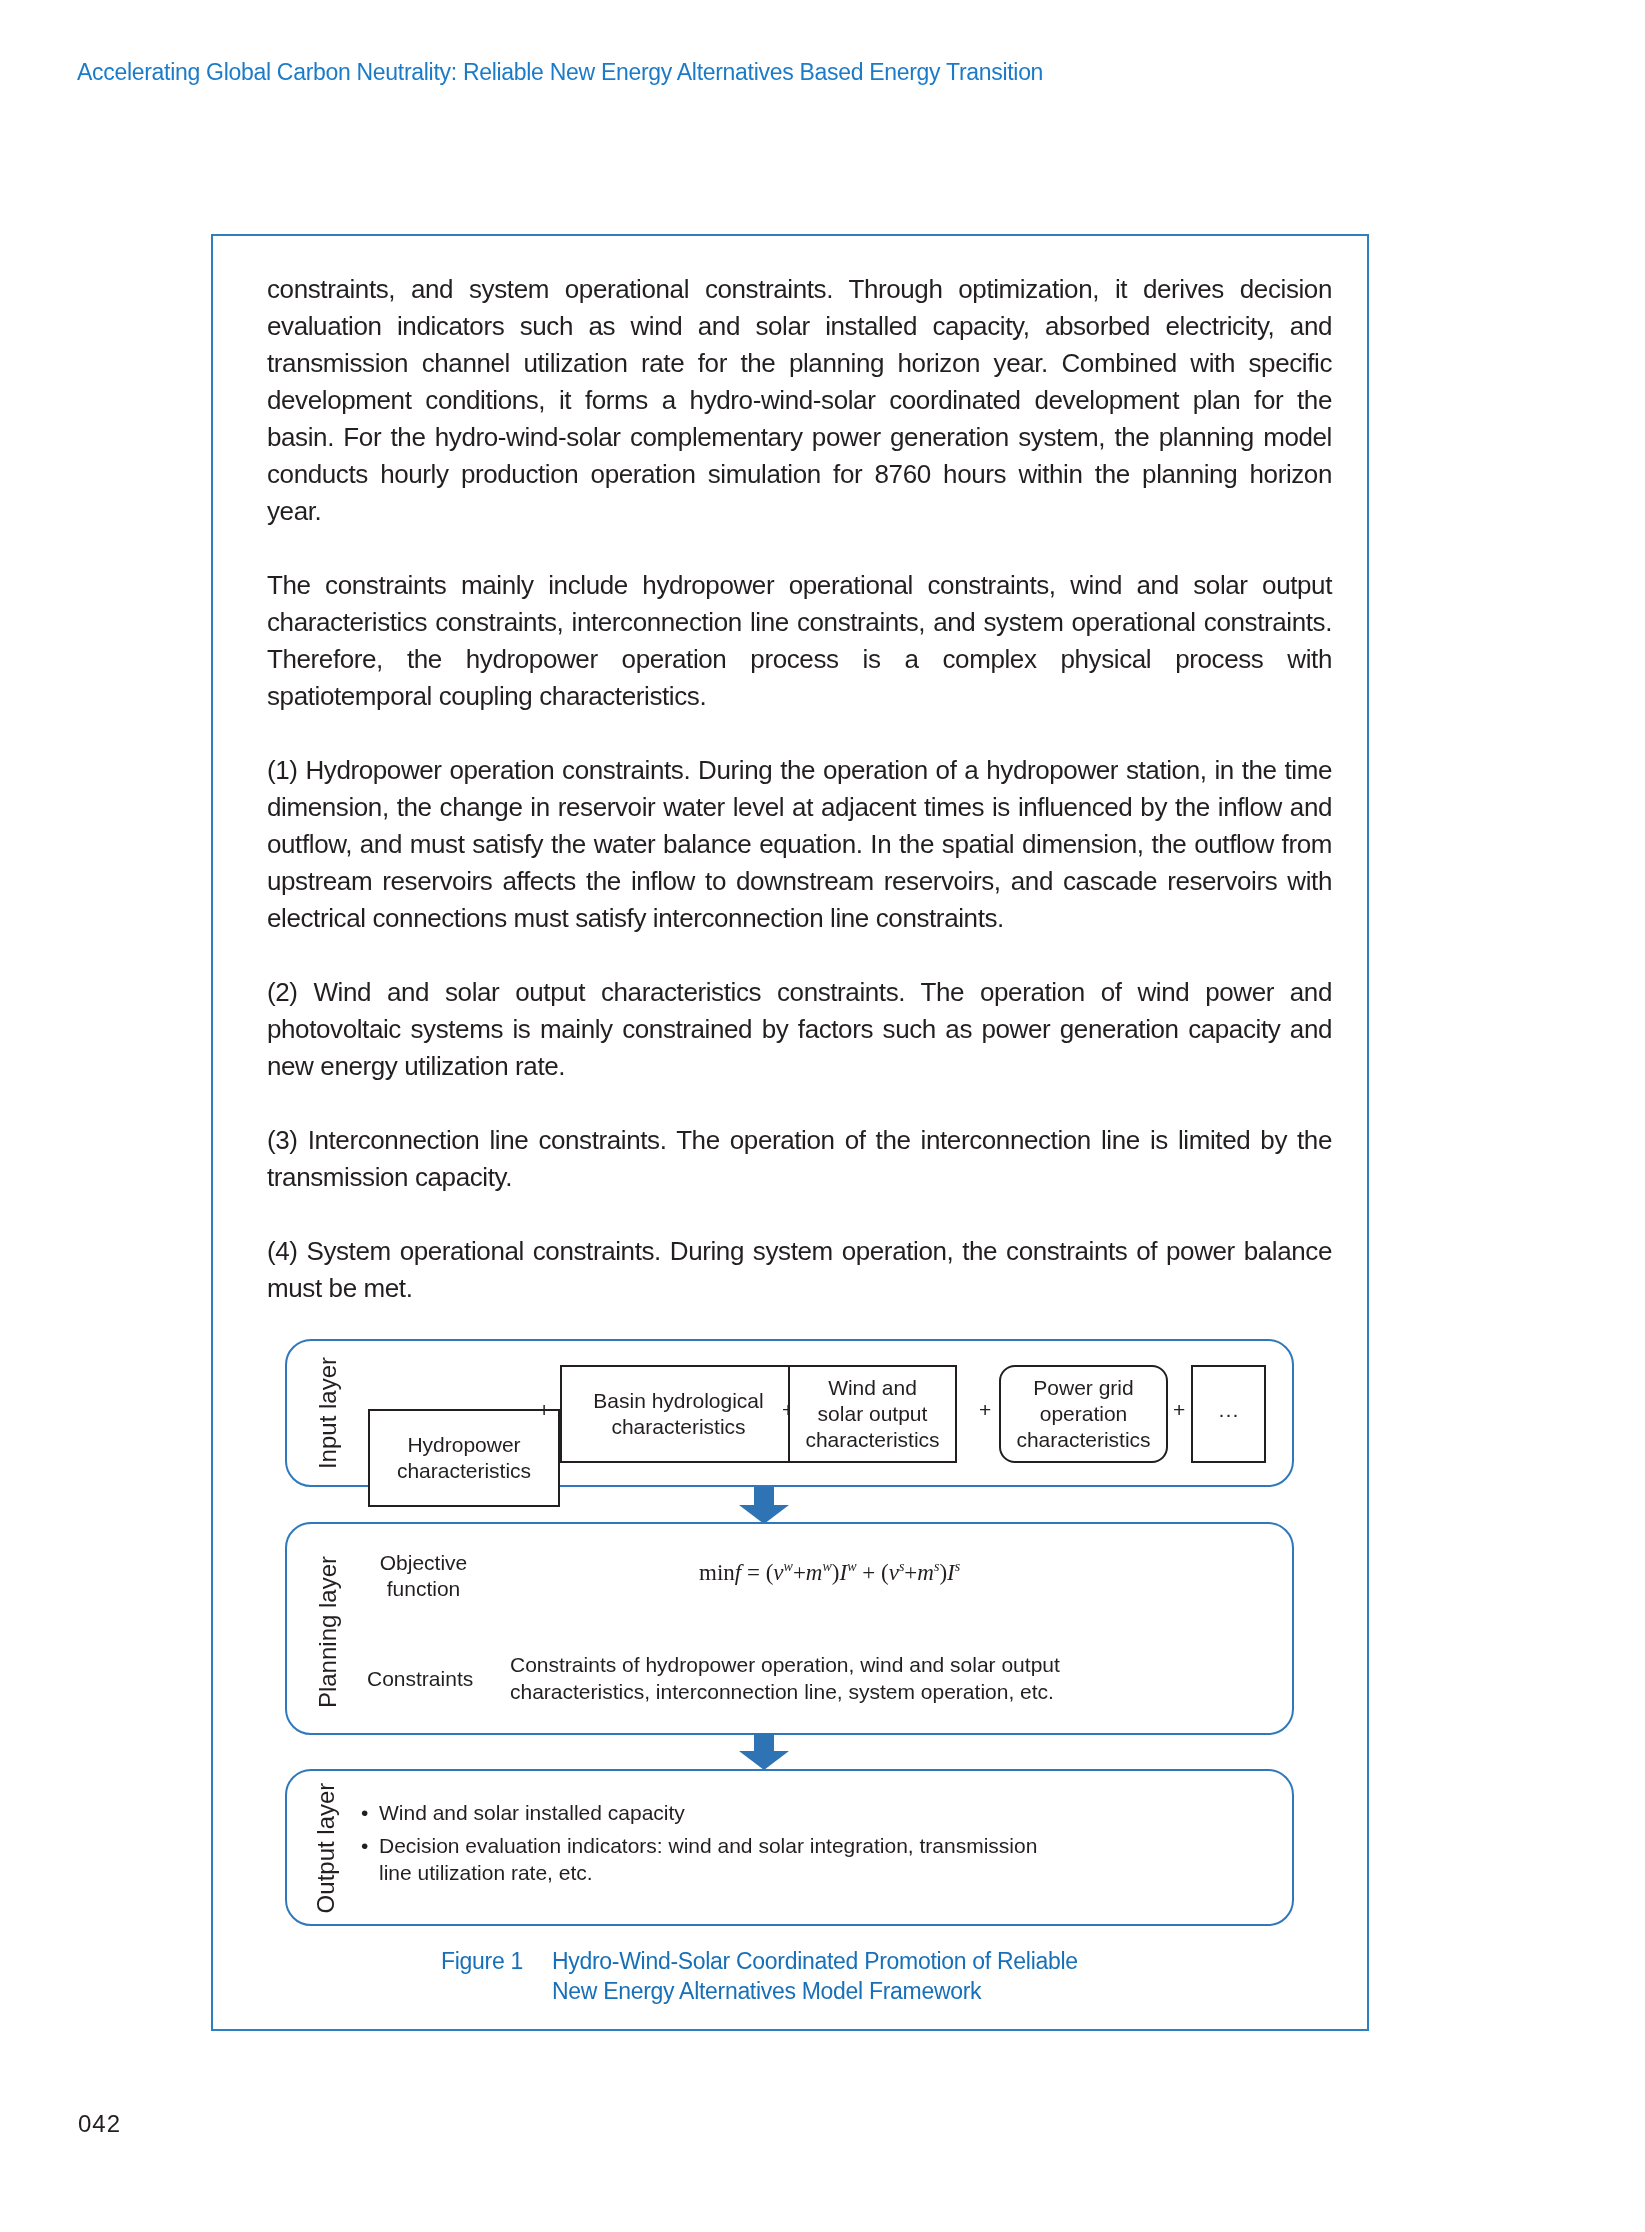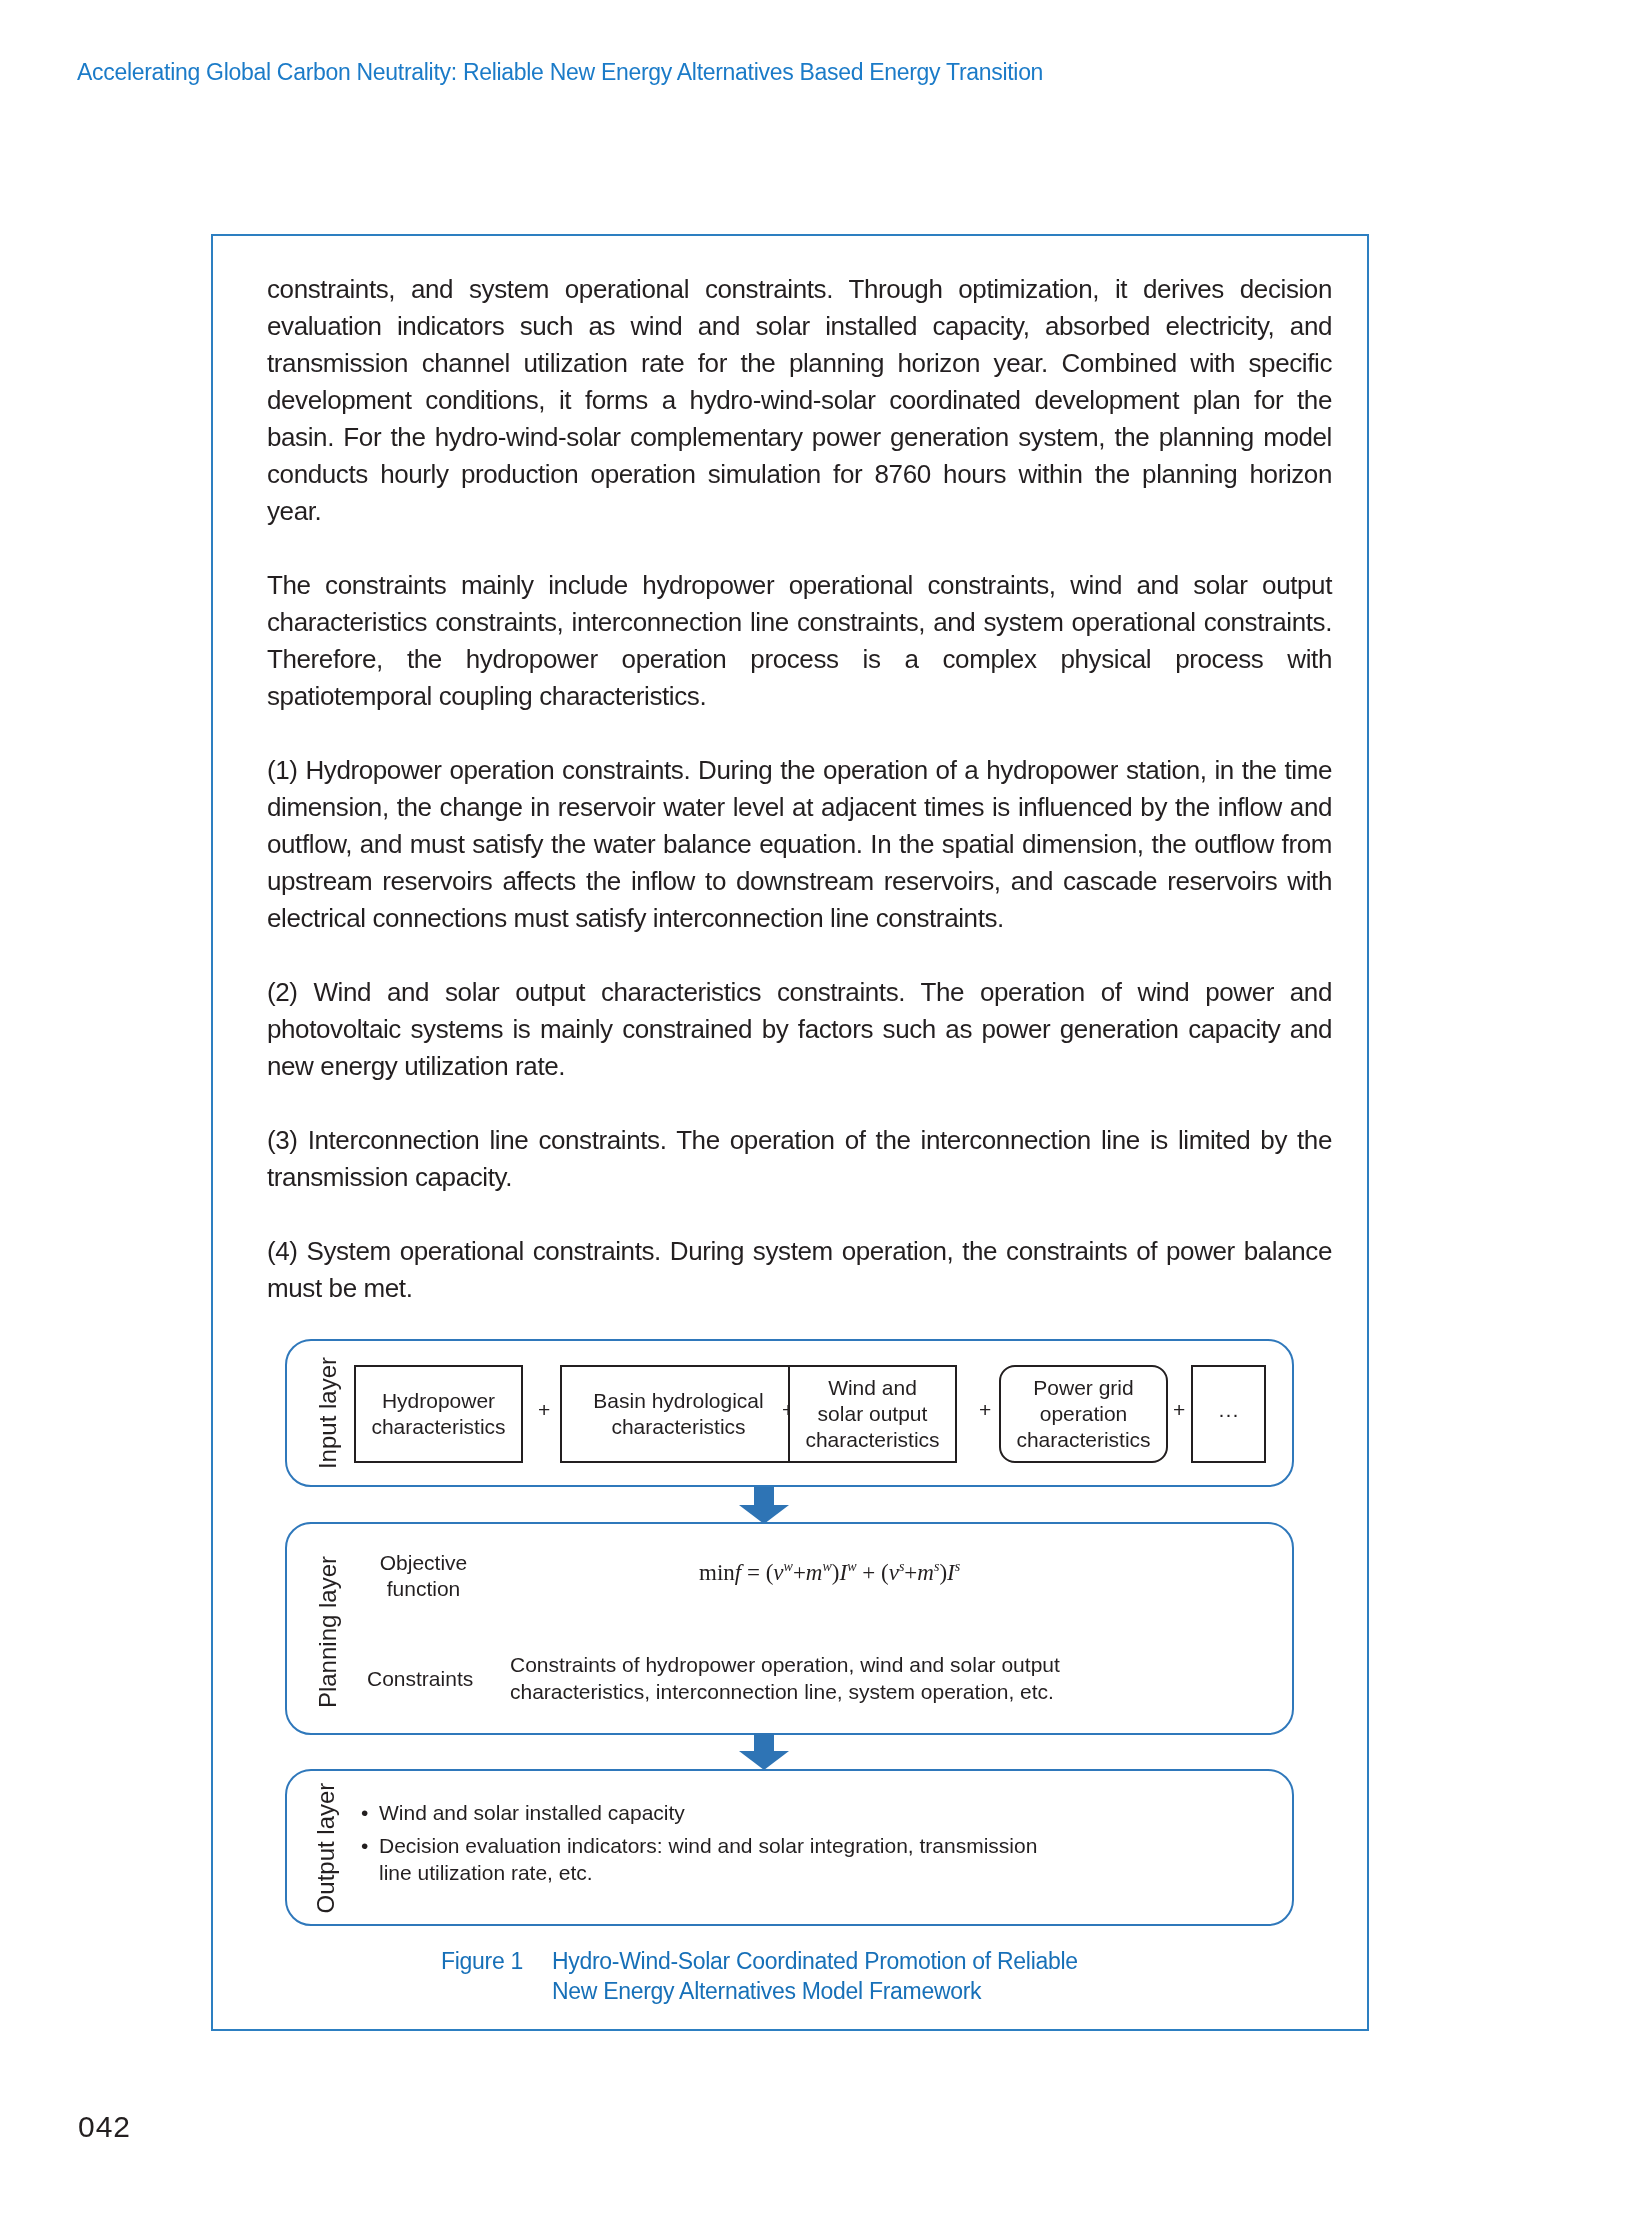--- a/index.html
+++ b/index.html
@@ -47,21 +47,21 @@
   .out-list { position: absolute; left: 361px; top: 1799px; font-size: 21px; line-height: 27px;
               color: #231f20; }
   .out-item { position: relative; padding-left: 18px; margin-bottom: 6px; white-space: nowrap; }
   .out-item .bullet { position: absolute; left: 0; top: 0; }
 
   .caption { position: absolute; top: 1946px; font-size: 23px; font-weight: normal;
              color: #1770b8; line-height: 30px; letter-spacing: -0.3px; white-space: nowrap; }
   .cap-label { left: 441px; }
   .cap-title { left: 552px; }
 
-  .page-number { position: absolute; left: 78px; top: 2110px; font-size: 30px; color: #231f20;
+  .page-number { position: absolute; left: 78px; top: 2110px; font-size: 24px; color: #231f20;
                  letter-spacing: 1px; }
 </style>
 </head>
 <body>
 
 <div class="running-head">Accelerating Global Carbon Neutrality: Reliable New Energy Alternatives Based Energy Transition</div>
 
 <div class="frame"></div>
 
 <div class="body-text">
@@ -69,21 +69,21 @@
   <p>The constraints mainly include hydropower operational constraints, wind and solar output characteristics constraints, interconnection line constraints, and system operational constraints. Therefore, the hydropower operation process is a complex physical process with spatiotemporal coupling characteristics.</p>
   <p>(1) Hydropower operation constraints. During the operation of a hydropower station, in the time dimension, the change in reservoir water level at adjacent times is influenced by the inflow and outflow, and must satisfy the water balance equation. In the spatial dimension, the outflow from upstream reservoirs affects the inflow to downstream reservoirs, and cascade reservoirs with electrical connections must satisfy interconnection line constraints.</p>
   <p>(2) Wind and solar output characteristics constraints. The operation of wind power and photovoltaic systems is mainly constrained by factors such as power generation capacity and new energy utilization rate.</p>
   <p>(3) Interconnection line constraints. The operation of the interconnection line is limited by the transmission capacity.</p>
   <p>(4) System operational constraints. During system operation, the constraints of power balance must be met.</p>
 </div>
 
 <div class="layer layer-input"></div>
 <div class="vlabel" style="left:261px; top:1399px; width:133px; text-align:center;">Input layer</div>
 
-<div class="in-box" style="left:354px; width:169px;">
+<div class="in-box" style="left:368px; width:192px;margin-top:44px;">
   <div><span>Hydropower</span><br><span>characteristics</span></div>
 </div>
 <div class="plus" style="left:538px;">+</div>
 
 <div class="in-box" style="left:560px; width:237px;">
   <div><span>Basin hydrological</span><br><span>characteristics</span></div>
 </div>
 <div class="plus" style="left:782px;">+</div>
 
 <div class="in-box" style="left:788px; width:169px;">

